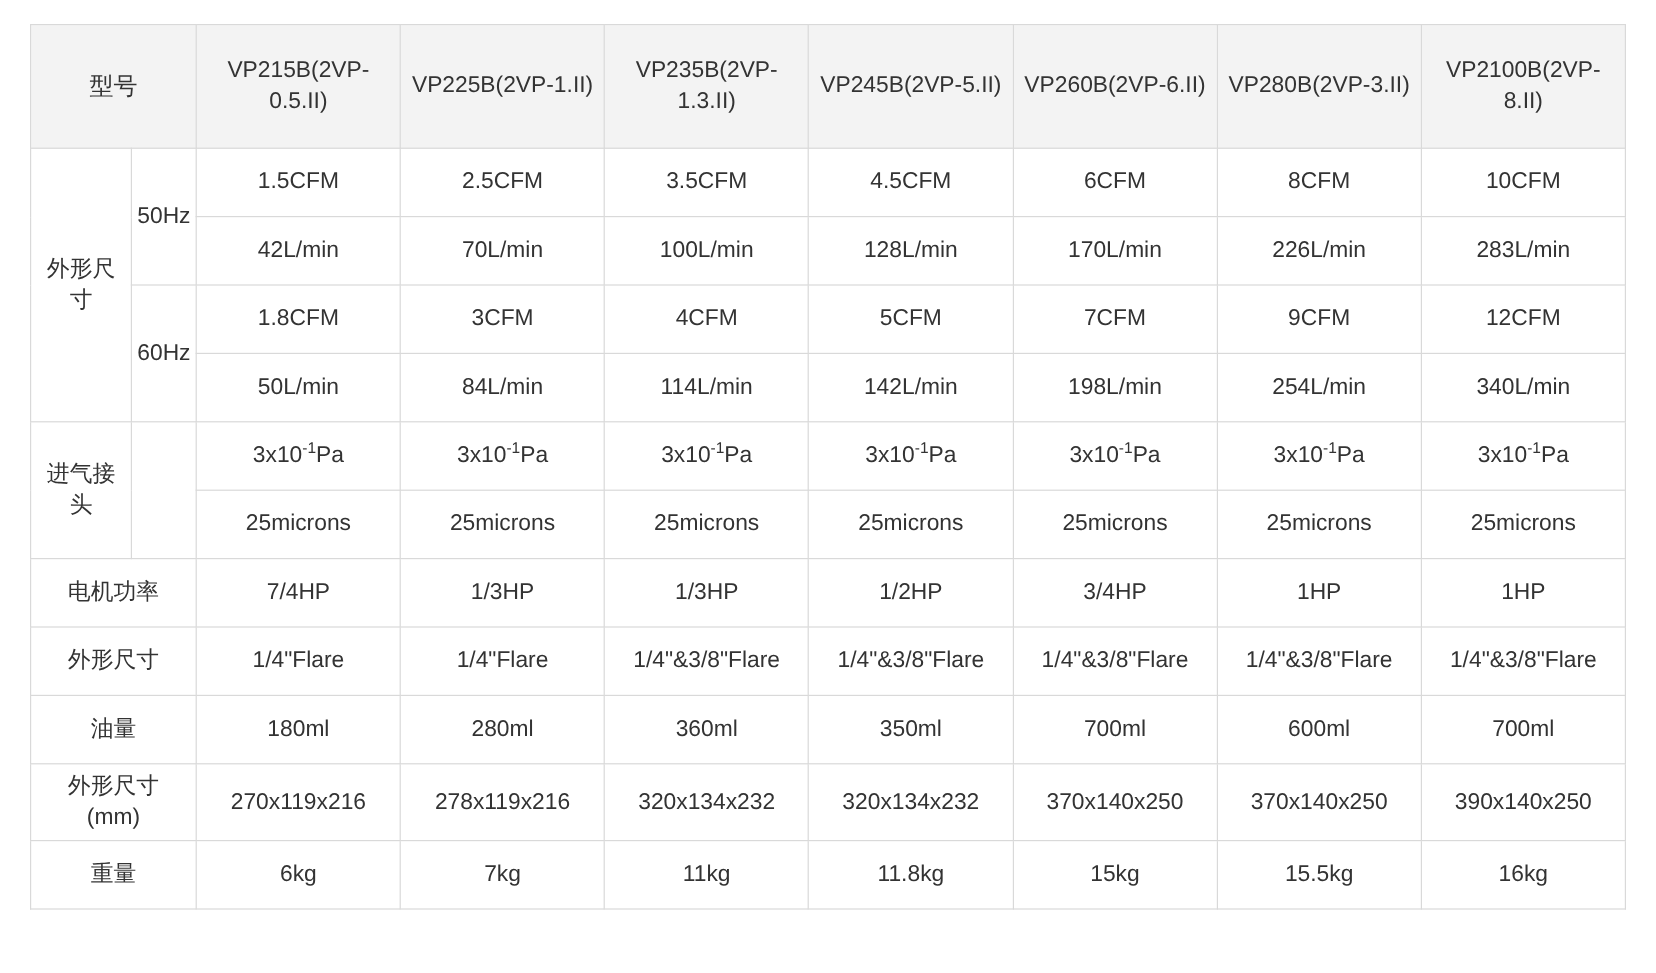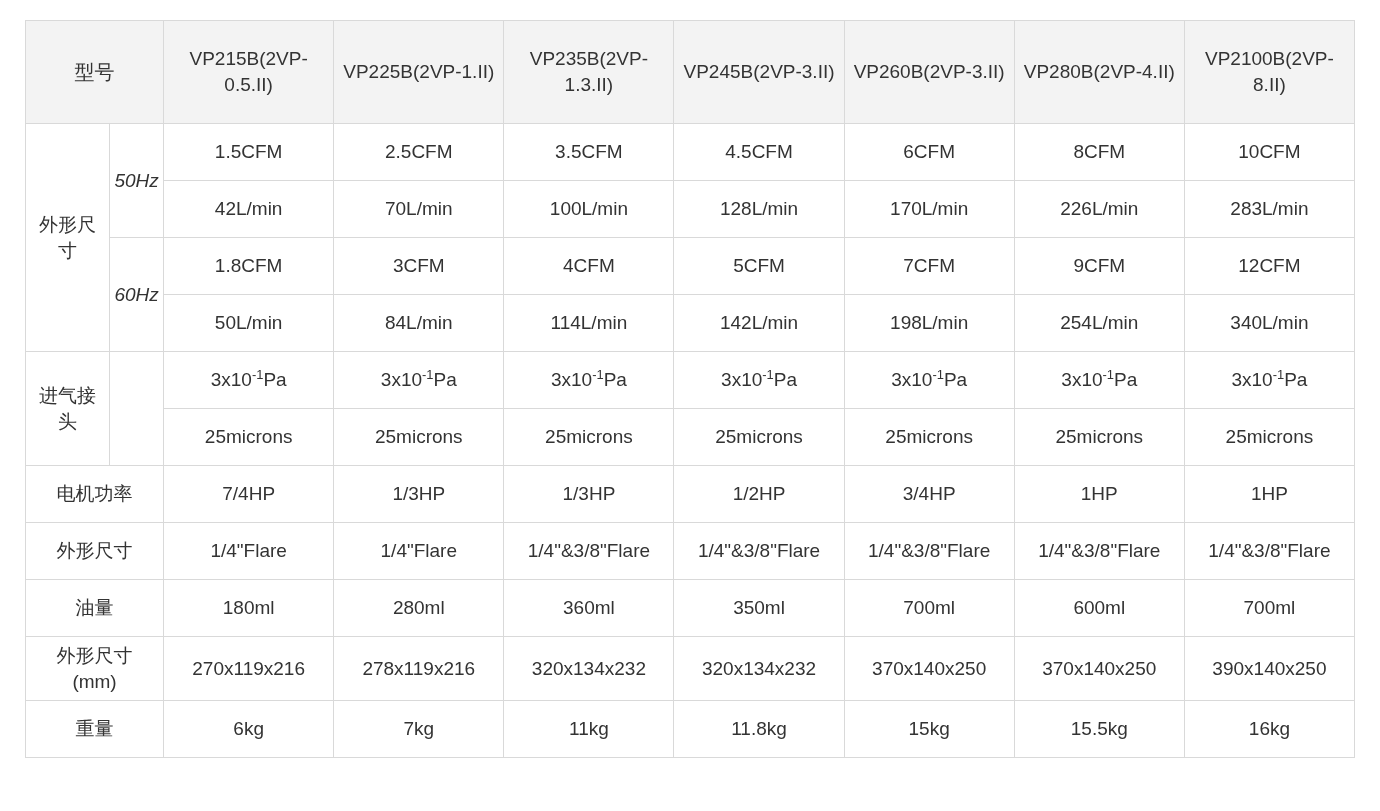--- a/index.html
+++ b/index.html
@@ -48,21 +48,20 @@
     font-size: 20px;
   }
   .row-label {
     font-size: 20px;
     padding: 6px 2px;
   }
   .sub-label {
     font-size: 19px;
     padding: 4px 2px;
     text-align: center;
-    font-style: italic;
   }
   col.c-label { width: 84px; }
   col.c-sub   { width: 54px; }
   col.c-data  { width: 170px; }
   td.data {
     height: 44px;
   }
   .vac-label {
     line-height: 1.4;
   }
@@ -94,23 +93,23 @@
       <col class="c-data">
       <col class="c-data">
       <col class="c-data">
     </colgroup>
     <thead>
       <tr>
         <th class="model-head" colspan="2">型号</th>
         <th>VP215B(2VP-0.5.II)</th>
         <th>VP225B(2VP-1.II)</th>
         <th>VP235B(2VP-1.3.II)</th>
-        <th>VP245B(2VP-3.II)</th>
-        <th>VP260B(2VP-3.II)</th>
-        <th>VP280B(2VP-4.II)</th>
+        <th>VP245B(2VP-5.II)</th>
+        <th>VP260B(2VP-6.II)</th>
+        <th>VP280B(2VP-3.II)</th>
         <th>VP2100B(2VP-8.II)</th>
       </tr>
     </thead>
     <tbody>
       <tr>
         <td class="row-label" rowspan="4">外形尺寸</td>
         <td class="sub-label" rowspan="2">50Hz</td>
         <td class="data">1.5CFM</td>
         <td class="data">2.5CFM</td>
         <td class="data">3.5CFM</td>

